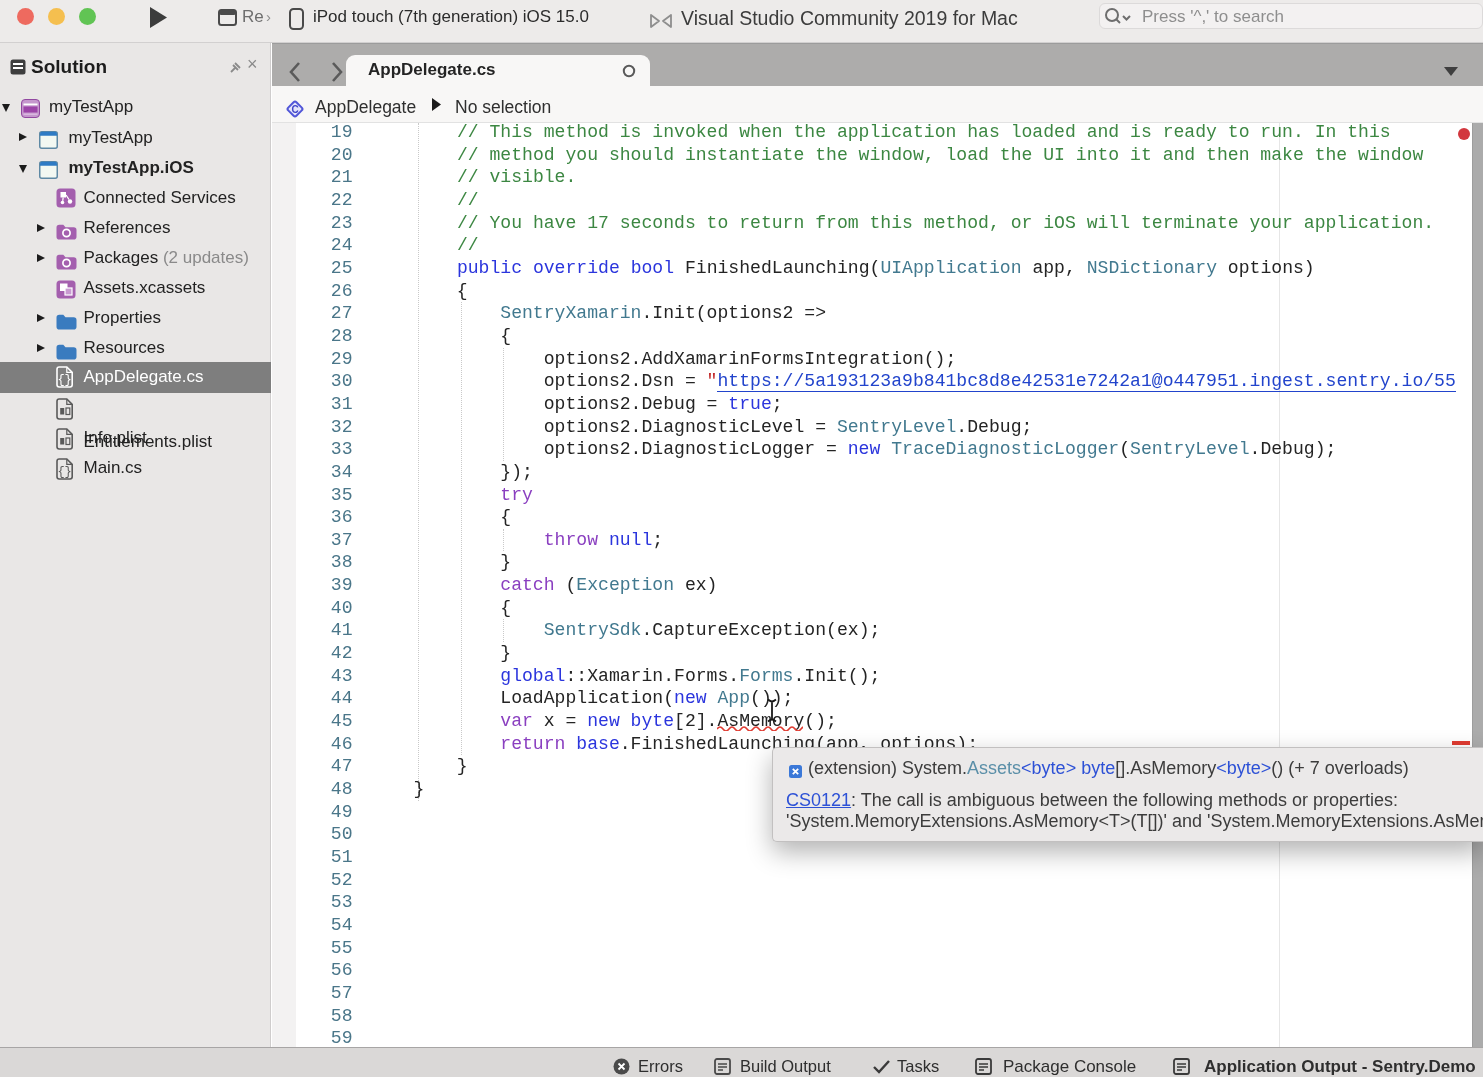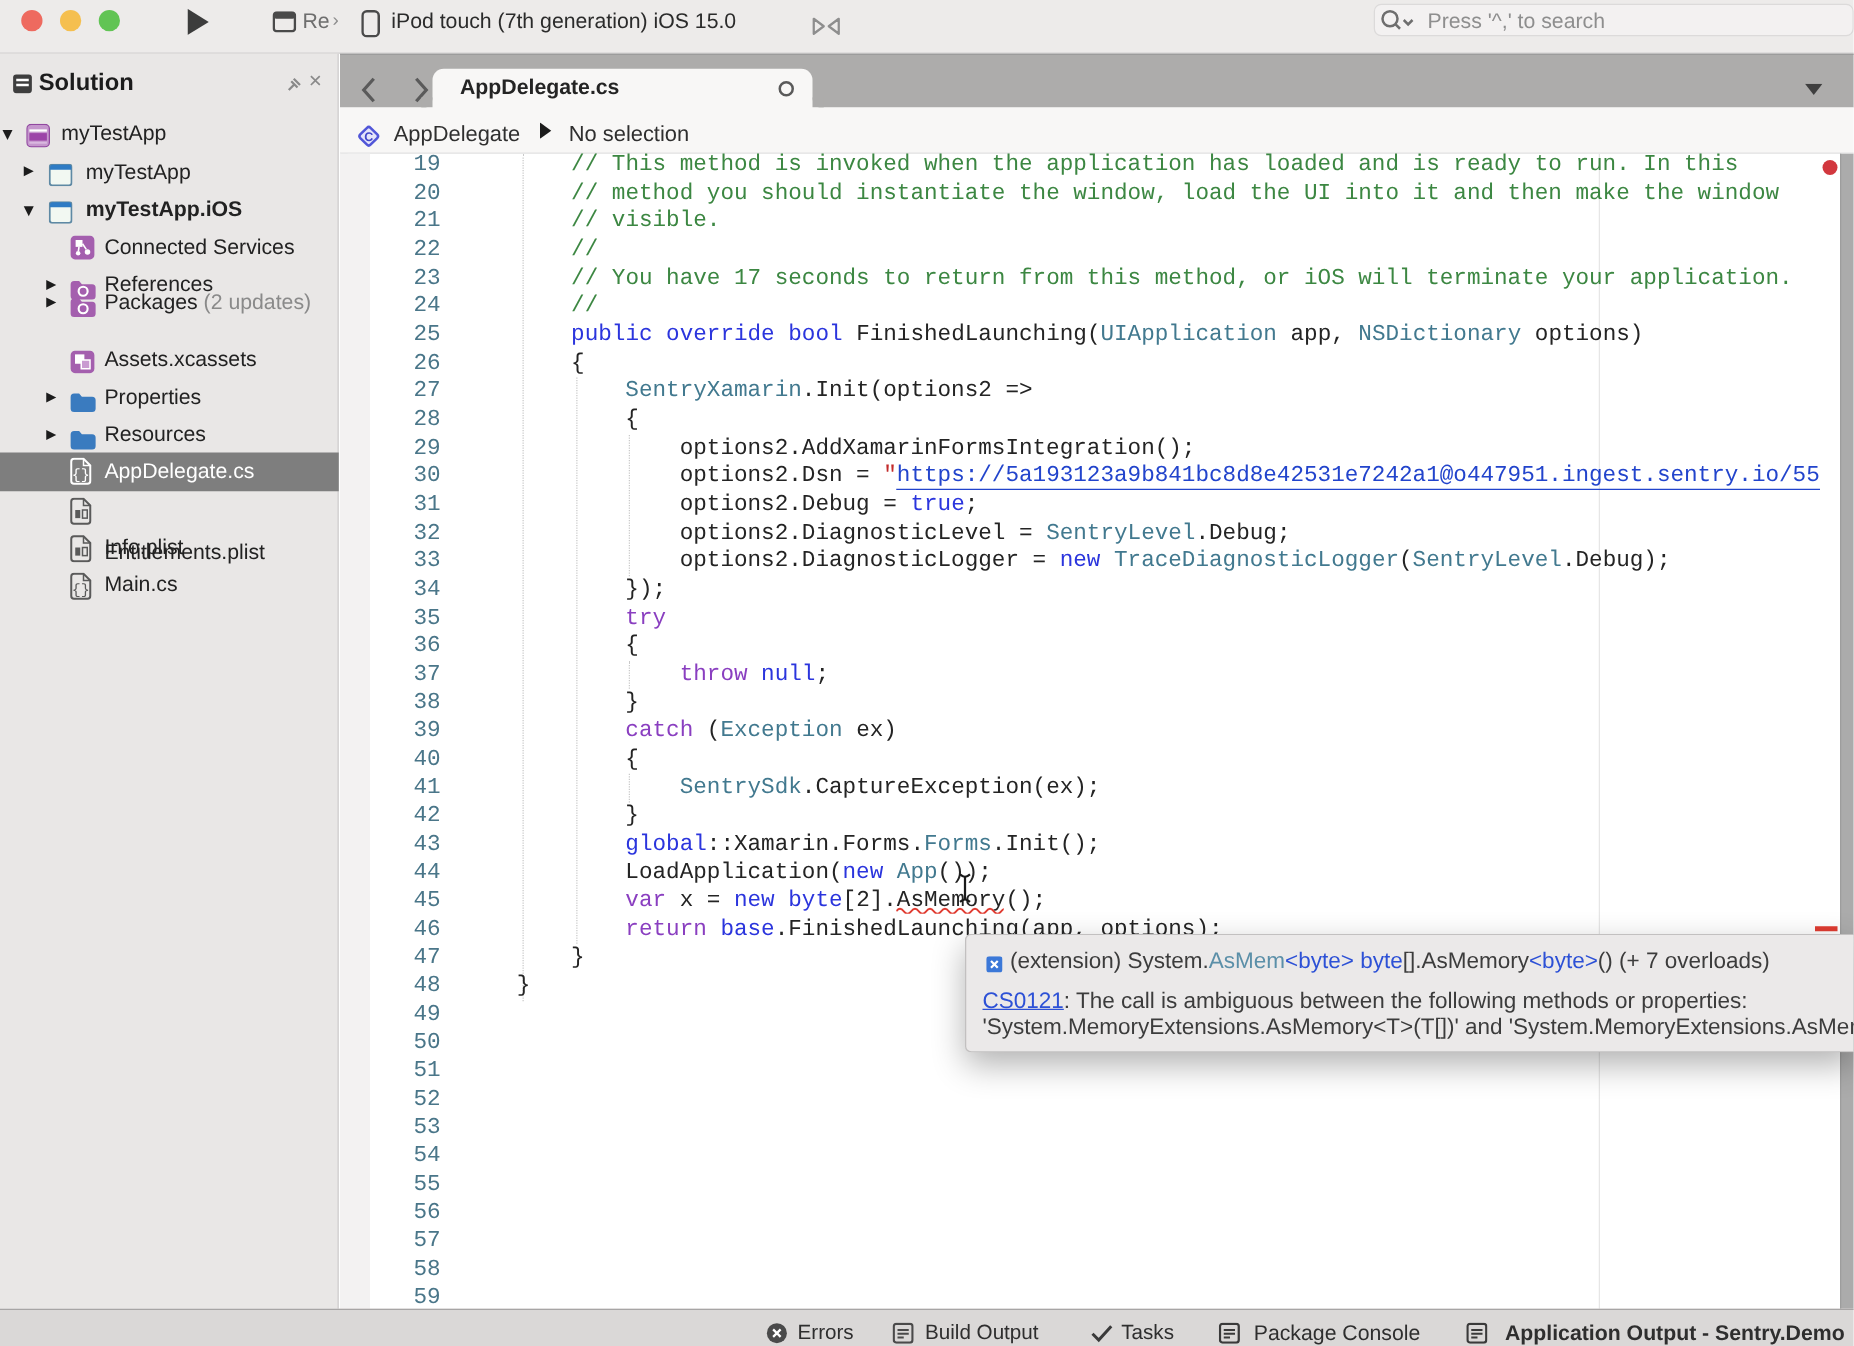--- a/index.html
+++ b/index.html
@@ -67,20 +67,21 @@
       </svg>
   <div class="abs tbtext graytext" style="left:242px">Re</div>
   <div class="abs tbtext" style="left:266px;color:#8E8E8E;font-size:15px">›</div>
   <svg class="abs" style="left:289px;top:8px" width="15" height="22">
         <rect x="1" y="1" width="13" height="20" rx="3.5" fill="none" stroke="#4A4A4A" stroke-width="2"></rect>
       </svg>
   <div class="abs tbtext" style="left:313px">iPod touch (7th generation) iOS 15.0</div>
   <svg class="abs" style="left:649px;top:11px" width="24" height="20">
         <path d="M2 4 L10 10 L2 16 Z M22 4 L14 10 L22 16 Z" fill="none" stroke="#8E8E8E" stroke-width="1.8" stroke-linejoin="round"></path>
       </svg>
+  <div class="abs tbtext" style="left:681px;color:#3C3C3C;font-size:19.5px;line-height:36px">Visual Studio Community 2019 for Mac</div>
   <div id="searchbox" class="abs"></div>
   <svg class="abs" style="left:1104px;top:7px" width="30" height="20">
         <circle cx="8" cy="8" r="6" fill="none" stroke="#6E6E6E" stroke-width="2"></circle>
         <line x1="12.5" y1="12.5" x2="16" y2="16" stroke="#6E6E6E" stroke-width="2"></line>
         <polyline points="19,9 22.5,12.5 26,9" fill="none" stroke="#6E6E6E" stroke-width="2"></polyline>
       </svg>
   <div class="abs" style="left:1142px;top:0;color:#8E8E8E;font-size:17px;line-height:33px">Press '^,' to search</div>
 </div>
 
 <div id="sidebar" class="abs">
@@ -137,21 +138,21 @@
         <span style="position:absolute;left:83.5px;">Connected Services</span>
       </div>
       <div class="srow" style="top:213px;">
         <span class="tri trir" style="left:36.8px"></span>
         <span class="sicon" style="left:56px;top:7px"><svg width="21" height="17">
             <path d="M0.5 4.5 q0 -2.8 2.8 -2.8 h4 l2.2 2.6 h8.2 q2.8 0 2.8 2.8 v6.6 q0 2.8 -2.8 2.8 h-14.4 q-2.8 0 -2.8 -2.8 Z" fill="#A45FAE"></path>
             <circle cx="10.5" cy="10" r="3.6" fill="none" stroke="#fff" stroke-width="1.7"></circle>
           </svg></span>
         <span style="position:absolute;left:83.5px;">References</span>
       </div>
-      <div class="srow" style="top:227px;text-align:right;">
+      <div class="srow" style="top:243px;text-align:right;">
         <span class="tri trir" style="left:36.8px"></span>
         <span class="sicon" style="left:56px;top:7px"><svg width="21" height="17">
             <path d="M0.5 4.5 q0 -2.8 2.8 -2.8 h4 l2.2 2.6 h8.2 q2.8 0 2.8 2.8 v6.6 q0 2.8 -2.8 2.8 h-14.4 q-2.8 0 -2.8 -2.8 Z" fill="#A45FAE"></path>
             <circle cx="10.5" cy="10" r="3.6" fill="none" stroke="#fff" stroke-width="1.7"></circle>
           </svg></span>
         <span style="position:absolute;left:83.5px;">Packages <span style="color:#8A8A8A">(2 updates)</span></span>
       </div>
       <div class="srow" style="top:273px;">
         <span class="sicon" style="left:56px;top:5.5px"><svg width="20" height="19">
             <rect x="0.5" y="0.5" width="19" height="18" rx="3.5" fill="#A45FAE"></rect>
@@ -304,21 +305,21 @@
 
 <div class="abs" style="left:1458px;top:128px;width:12px;height:12px;border-radius:50%;background:#D2373E;z-index:6"></div>
 <div class="abs" style="left:1452px;top:741px;width:18px;height:4px;background:#E03C32;z-index:6"></div>
 <div id="rightband" class="abs"></div>
 
 <div id="tooltip" class="abs">
   <svg class="abs" style="left:15.5px;top:17px" width="13" height="13">
         <rect x="0" y="0" width="13" height="13" rx="2.5" fill="#3B78D8"></rect>
         <path d="M3.8 3.8 L9.2 9.2 M9.2 3.8 L3.8 9.2" stroke="#fff" stroke-width="1.8"></path>
       </svg>
-  <div class="row1">(extension) System.<span class="tteal">AsMem</span><span class="tblue">&lt;byte&gt;</span> <span class="tblue">byte</span>[].AsMemory<span class="tblue">&lt;byte&gt;</span>() (+ 7 overloads)</div>
+  <div class="row1">(extension) System.<span class="tteal">Assets</span><span class="tblue">&lt;byte&gt;</span> <span class="tblue">byte</span>[].AsMemory<span class="tblue">&lt;byte&gt;</span>() (+ 7 overloads)</div>
   <div class="row2"><span style="color:#2D51D6;text-decoration:underline">CS0121</span>: The call is ambiguous between the following methods or properties:<br>'System.MemoryExtensions.AsMemory&lt;T&gt;(T[])' and 'System.MemoryExtensions.AsMem</div>
 </div>
 
 <div id="bottombar" class="abs">
   <svg class="abs" style="left:613px;top:10px" width="19" height="17">
         <circle cx="8.5" cy="8.5" r="8" fill="#4A4A4A"></circle>
         <path d="M5.5 5.5 L11.5 11.5 M11.5 5.5 L5.5 11.5" stroke="#fff" stroke-width="1.8"></path>
       </svg>
   <div class="bitem" style="left:638px">Errors</div>
   <svg class="abs" style="left:714px;top:10px" width="17" height="17">

